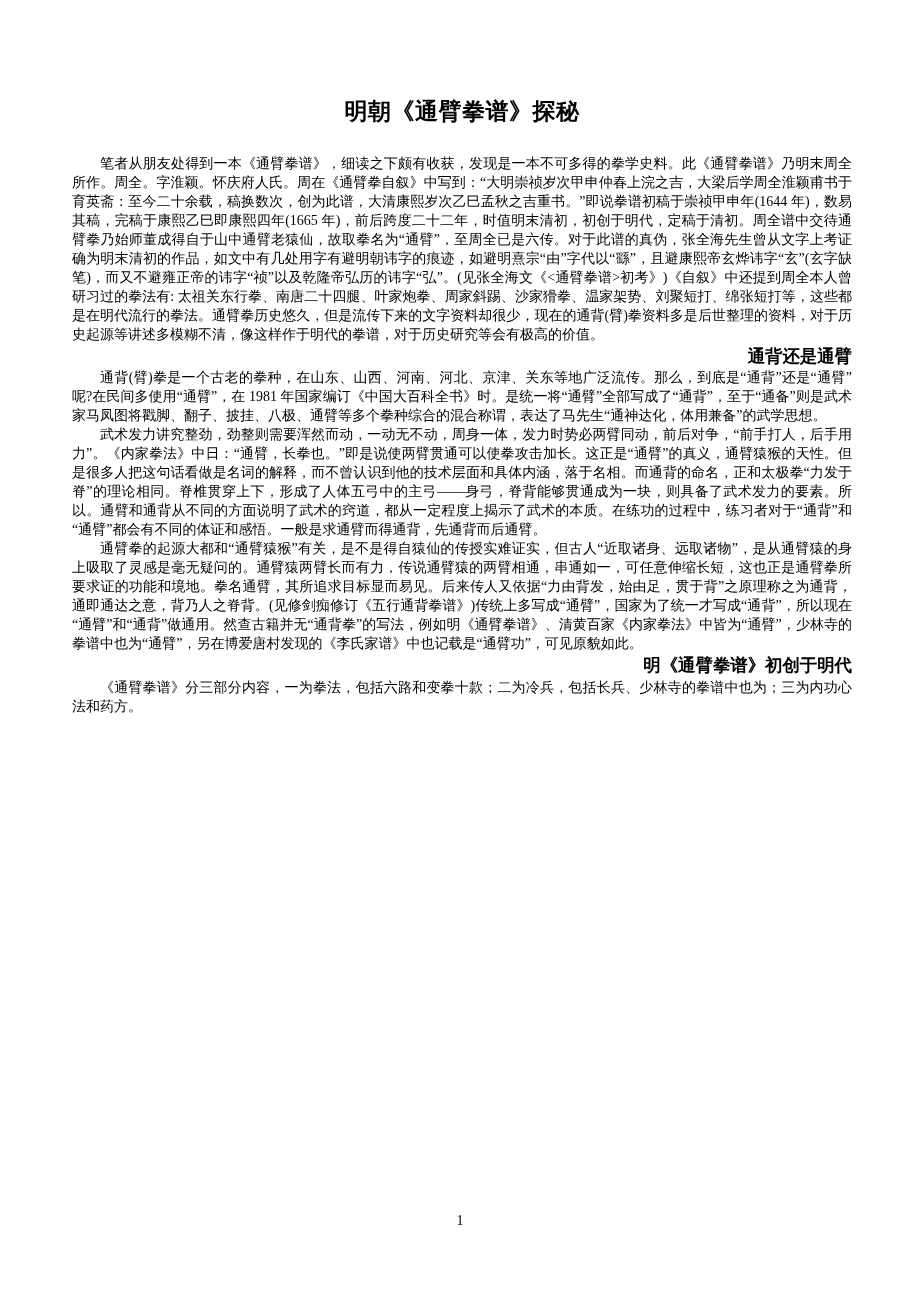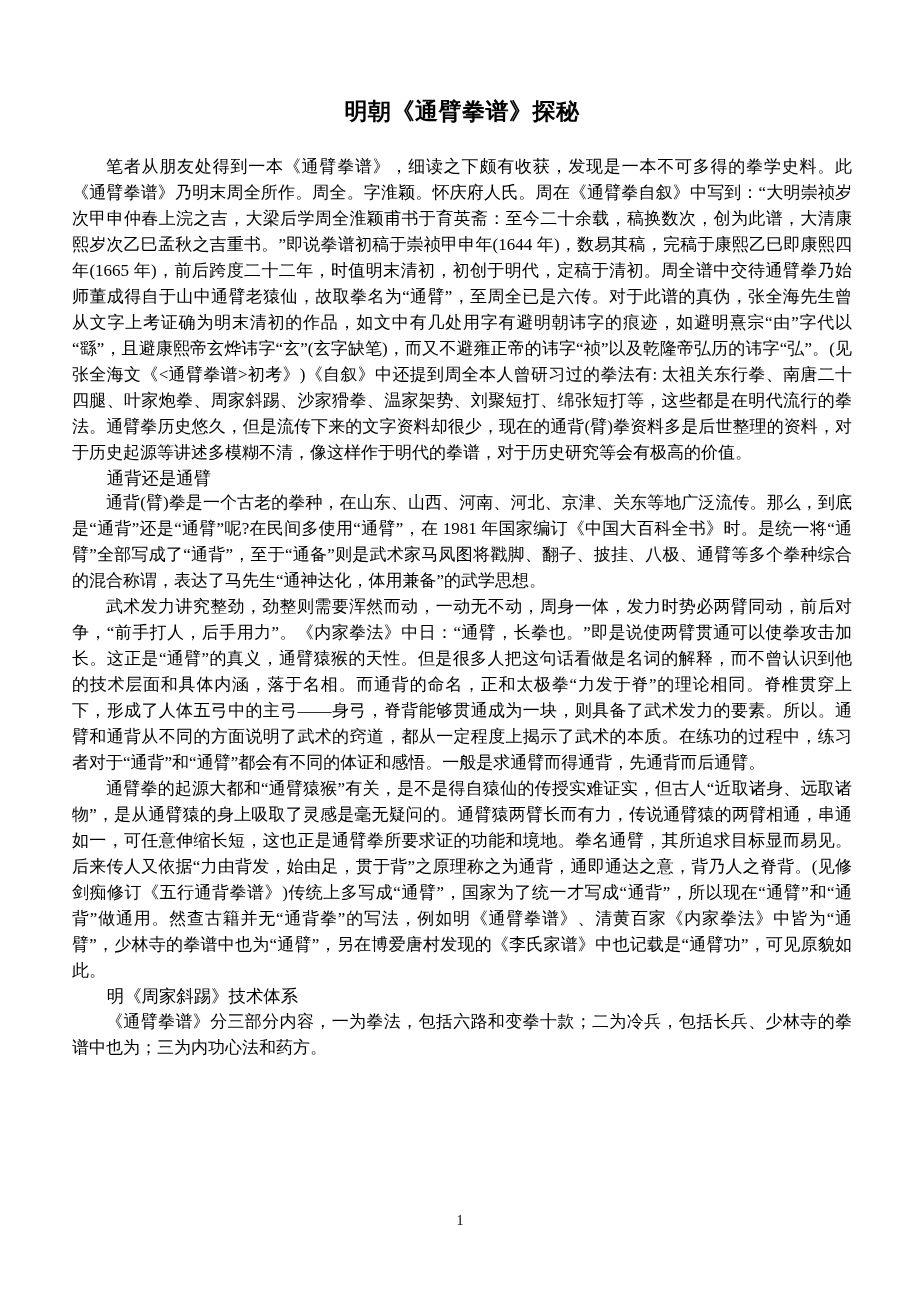--- a/index.html
+++ b/index.html
@@ -29,36 +29,36 @@
   .doc-title {
     text-align: center;
     font-size: 23px;
     font-weight: bold;
     line-height: 1.4;
     margin: 0 0 26px 0;
     letter-spacing: 0.5px;
     font-family: "Liberation Serif", "DejaVu Serif", serif;
   }
   .para {
-    font-size: 17px;
-    line-height: 26px;
+    font-size: 14px;
+    line-height: 19px;
     text-align: justify;
     text-justify: inter-ideograph;
     margin: 0;
     text-indent: 2em;
     word-break: break-all;
     letter-spacing: 0;
   }
   .heading {
     font-size: 17.4px;
     line-height: 24.2px;
-    font-weight: normal;
+    font-weight: bold;
     margin: 0;
     text-indent: 2em;
-    text-align: left;
+    text-align: right;
   }
   .page-number {
     position: absolute;
     left: 0;
     right: 0;
     top: 1212px;
     text-align: center;
     font-size: 14px;
     line-height: 18px;
     font-family: "Liberation Serif", "DejaVu Serif", serif;
@@ -69,18 +69,18 @@
 
 <div id="page">
   <div id="content">
     <h1 class="doc-title">明朝《通臂拳谱》探秘</h1>
 
     <p class="para">笔者从朋友处得到一本《通臂拳谱》，细读之下颇有收获，发现是一本不可多得的拳学史料。此《通臂拳谱》乃明末周全所作。周全。字淮颖。怀庆府人氏。周在《通臂拳自叙》中写到：“大明崇祯岁次甲申仲春上浣之吉，大梁后学周全淮颖甫书于育英斋：至今二十余载，稿换数次，创为此谱，大清康熙岁次乙巳孟秋之吉重书。”即说拳谱初稿于崇祯甲申年(1644 年)，数易其稿，完稿于康熙乙巳即康熙四年(1665 年)，前后跨度二十二年，时值明末清初，初创于明代，定稿于清初。周全谱中交待通臂拳乃始师董成得自于山中通臂老猿仙，故取拳名为“通臂”，至周全已是六传。对于此谱的真伪，张全海先生曾从文字上考证确为明末清初的作品，如文中有几处用字有避明朝讳字的痕迹，如避明熹宗“由”字代以“繇”，且避康熙帝玄烨讳字“玄”(玄字缺笔)，而又不避雍正帝的讳字“祯”以及乾隆帝弘历的讳字“弘”。(见张全海文《&lt;通臂拳谱&gt;初考》)《自叙》中还提到周全本人曾研习过的拳法有: 太祖关东行拳、南唐二十四腿、叶家炮拳、周家斜踢、沙家猾拳、温家架势、刘聚短打、绵张短打等，这些都是在明代流行的拳法。通臂拳历史悠久，但是流传下来的文字资料却很少，现在的通背(臂)拳资料多是后世整理的资料，对于历史起源等讲述多模糊不清，像这样作于明代的拳谱，对于历史研究等会有极高的价值。</p>
     <p class="heading">通背还是通臂</p>
     <p class="para">通背(臂)拳是一个古老的拳种，在山东、山西、河南、河北、京津、关东等地广泛流传。那么，到底是“通背”还是“通臂”呢?在民间多使用“通臂”，在 1981 年国家编订《中国大百科全书》时。是统一将“通臂”全部写成了“通背”，至于“通备”则是武术家马凤图将戳脚、翻子、披挂、八极、通臂等多个拳种综合的混合称谓，表达了马先生“通神达化，体用兼备”的武学思想。</p>
     <p class="para">武术发力讲究整劲，劲整则需要浑然而动，一动无不动，周身一体，发力时势必两臂同动，前后对争，“前手打人，后手用力”。《内家拳法》中日：“通臂，长拳也。”即是说使两臂贯通可以使拳攻击加长。这正是“通臂”的真义，通臂猿猴的天性。但是很多人把这句话看做是名词的解释，而不曾认识到他的技术层面和具体内涵，落于名相。而通背的命名，正和太极拳“力发于脊”的理论相同。脊椎贯穿上下，形成了人体五弓中的主弓——身弓，脊背能够贯通成为一块，则具备了武术发力的要素。所以。通臂和通背从不同的方面说明了武术的窍道，都从一定程度上揭示了武术的本质。在练功的过程中，练习者对于“通背”和“通臂”都会有不同的体证和感悟。一般是求通臂而得通背，先通背而后通臂。</p>
     <p class="para">通臂拳的起源大都和“通臂猿猴”有关，是不是得自猿仙的传授实难证实，但古人“近取诸身、远取诸物”，是从通臂猿的身上吸取了灵感是毫无疑问的。通臂猿两臂长而有力，传说通臂猿的两臂相通，串通如一，可任意伸缩长短，这也正是通臂拳所要求证的功能和境地。拳名通臂，其所追求目标显而易见。后来传人又依据“力由背发，始由足，贯于背”之原理称之为通背，通即通达之意，背乃人之脊背。(见修剑痴修订《五行通背拳谱》)传统上多写成“通臂”，国家为了统一才写成“通背”，所以现在“通臂”和“通背”做通用。然查古籍并无“通背拳”的写法，例如明《通臂拳谱》、清黄百家《内家拳法》中皆为“通臂”，少林寺的拳谱中也为“通臂”，另在博爱唐村发现的《李氏家谱》中也记载是“通臂功”，可见原貌如此。</p>
-    <p class="heading">明《周家斜踢》技术体系</p>
+    <p class="heading">明《通臂拳谱》初创于明代</p>
     <p class="para">《通臂拳谱》分三部分内容，一为拳法，包括六路和变拳十款；二为冷兵，包括长兵、少林寺的拳谱中也为；三为内功心法和药方。</p>
   </div>
 
   <div class="page-number">1</div>
 </div>
 
 </body></html>

